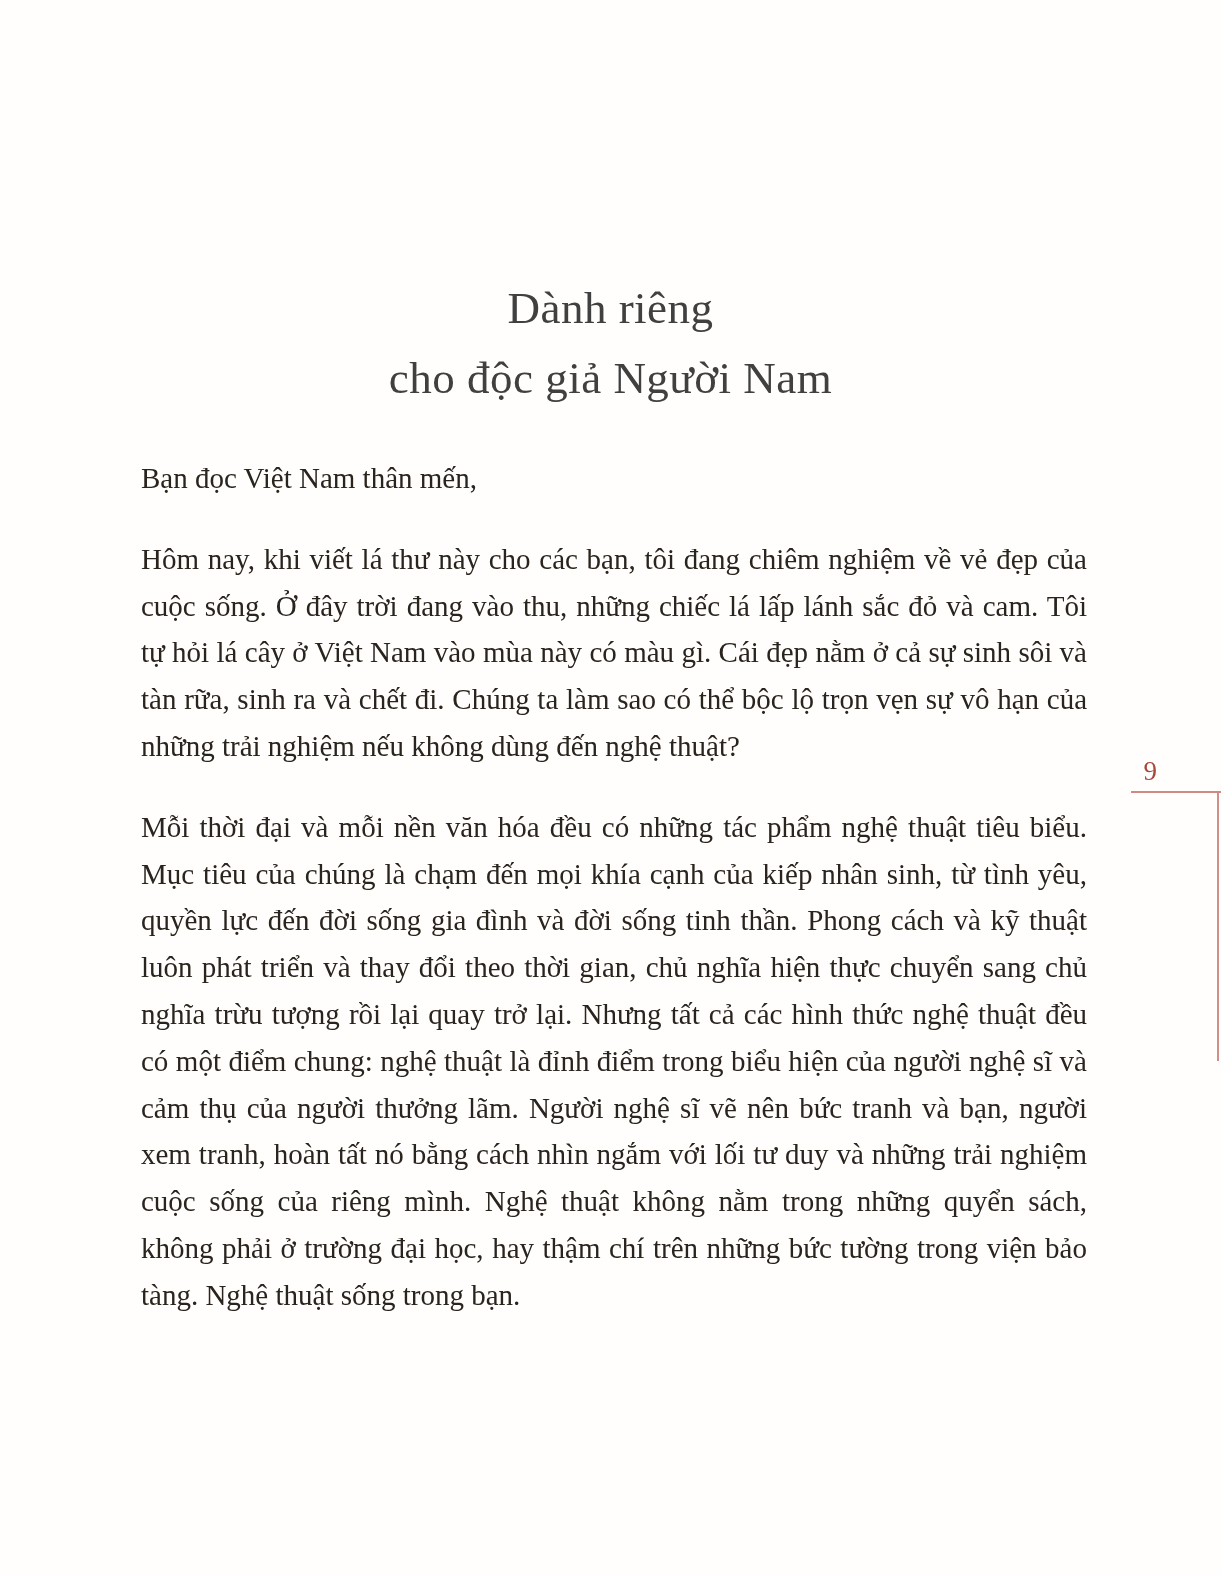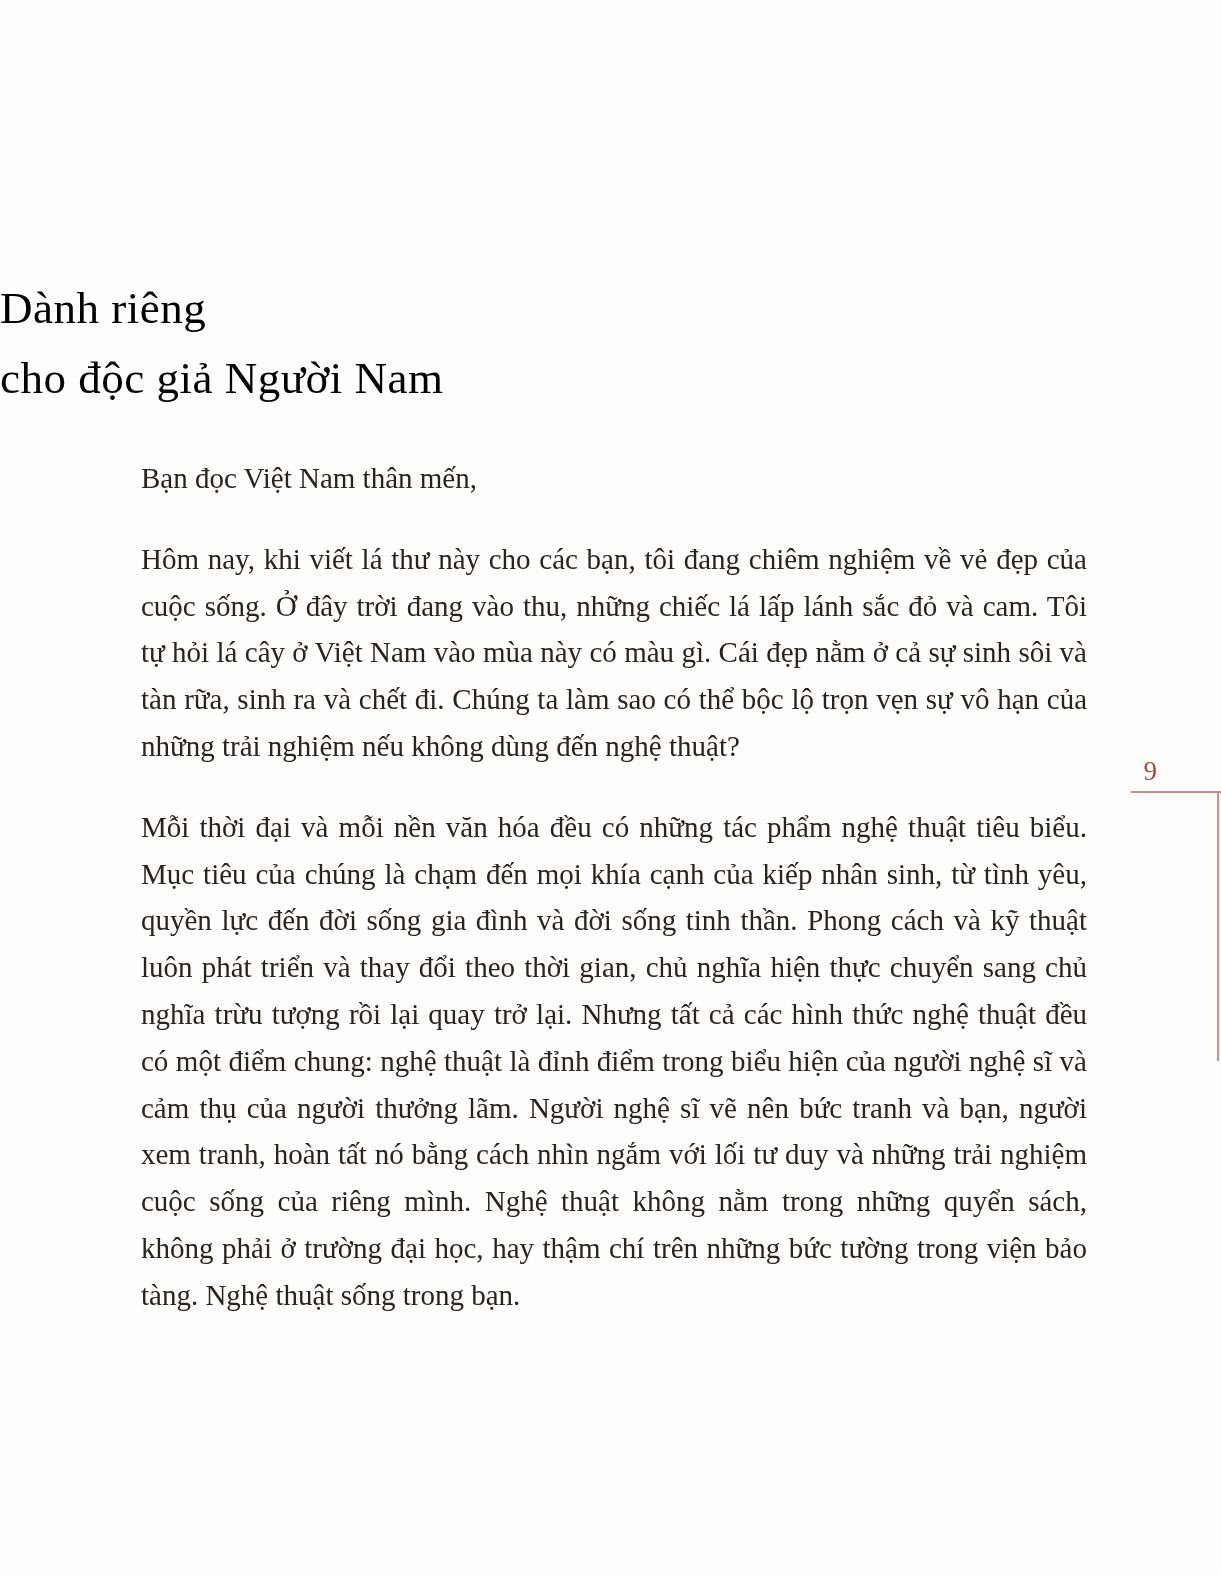--- a/index.html
+++ b/index.html
@@ -14,25 +14,25 @@
     background: #fffefd;
     font-family: "Liberation Serif", "DejaVu Serif", serif;
     color: #2a241e;
     overflow: hidden;
   }
   .chapter-title {
     position: absolute;
     top: 243px;
     left: 0;
     width: 1221px;
-    text-align: left;
+    text-align: center;
     font-size: 45px;
     line-height: 70px;
     font-weight: 400;
-    color: #000000;
+    color: #404040;
     letter-spacing: 0.5px;
   }
   .chapter-title .line {
     display: block;
   }
   .body-text {
     position: absolute;
     top: 455px;
     left: 141px;
     width: 946px;

